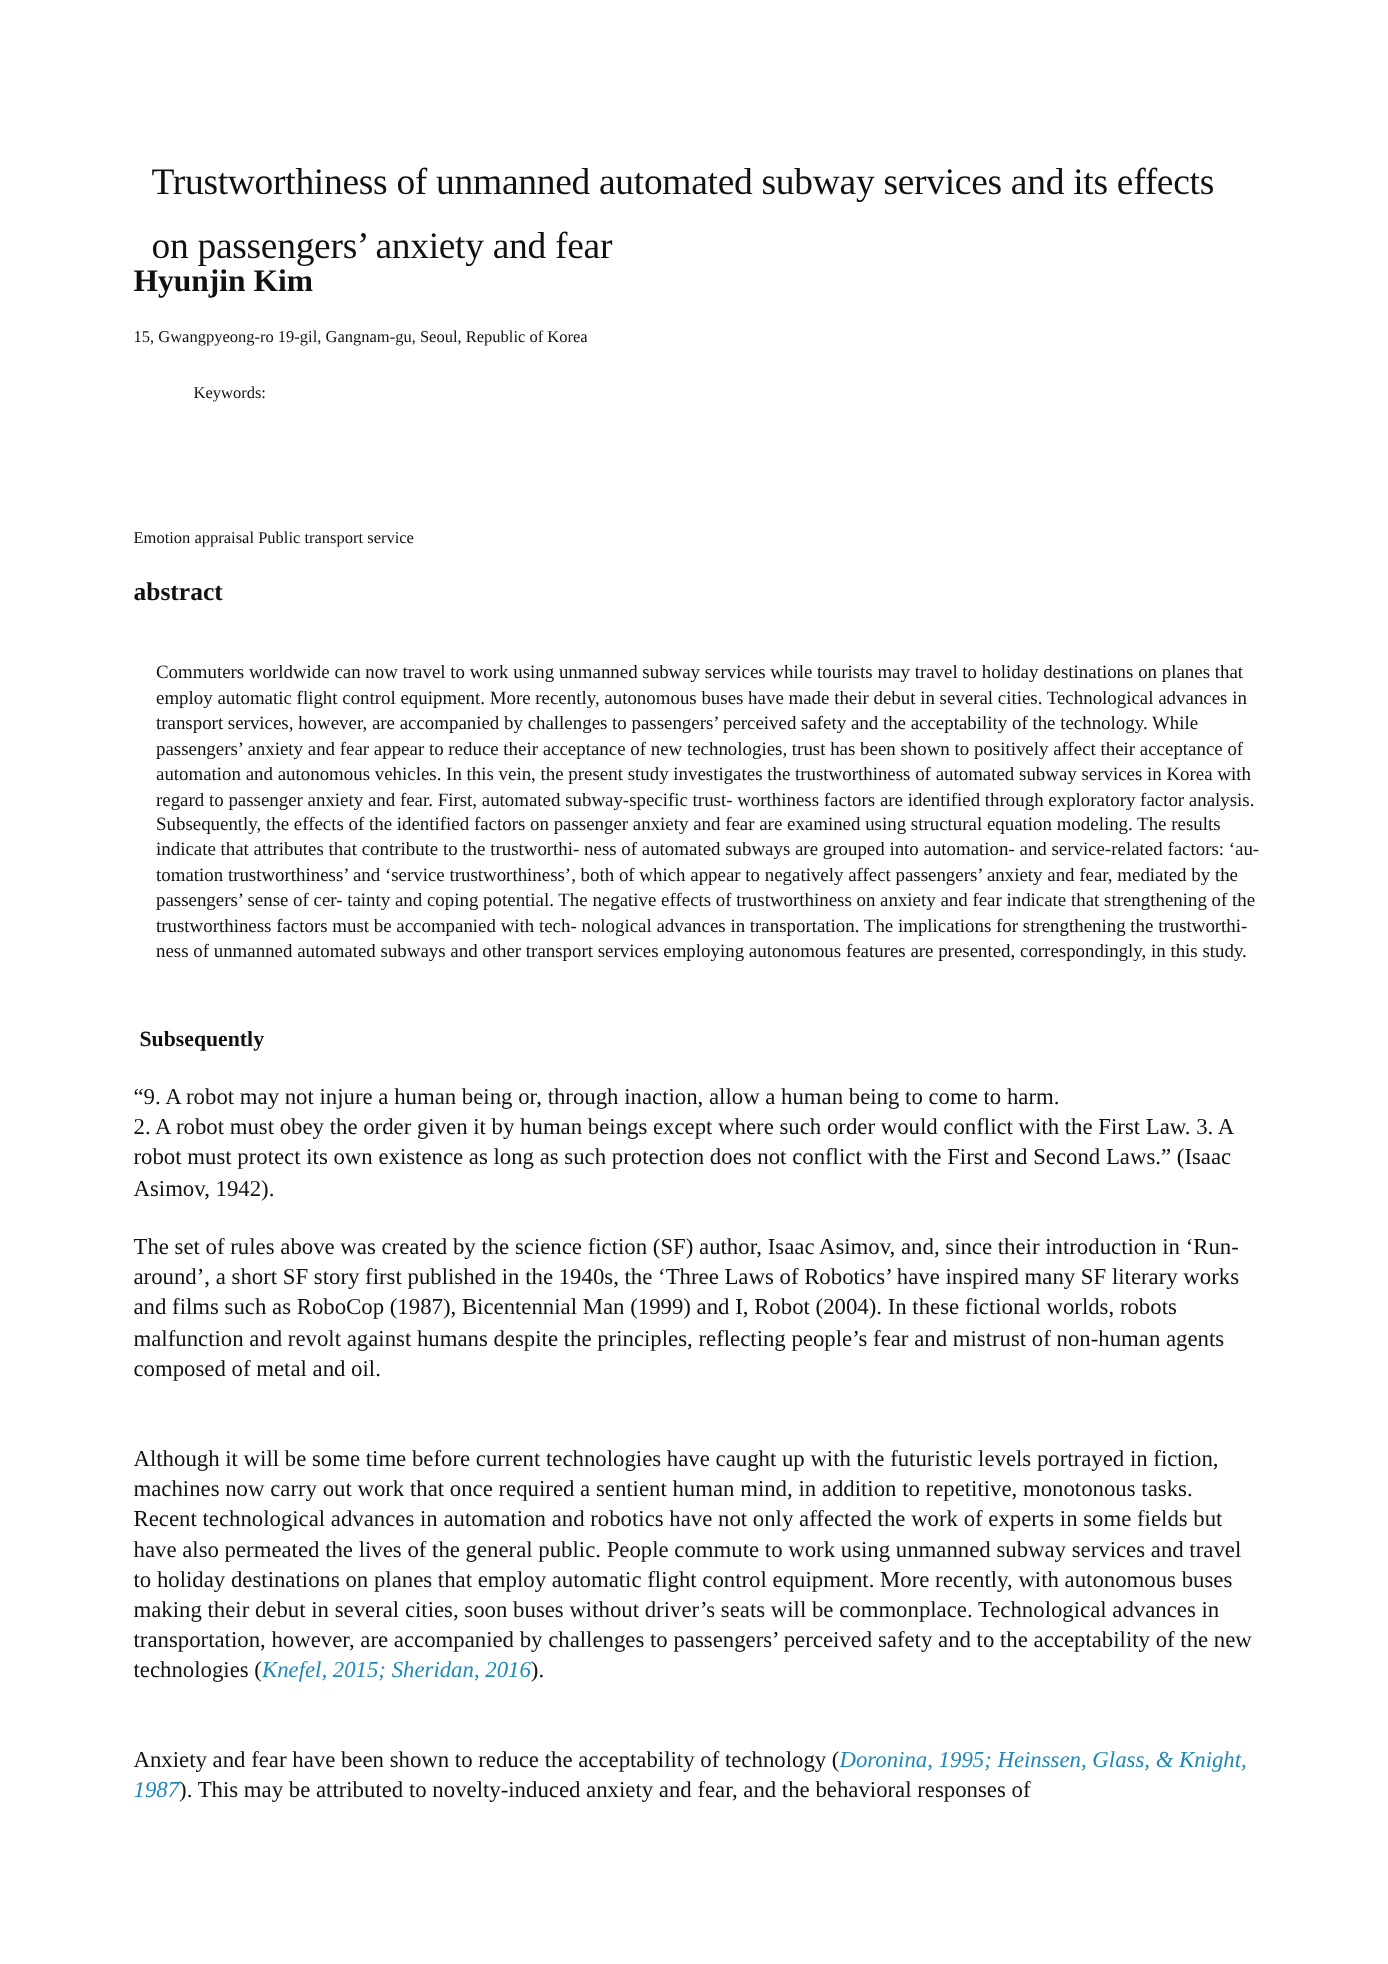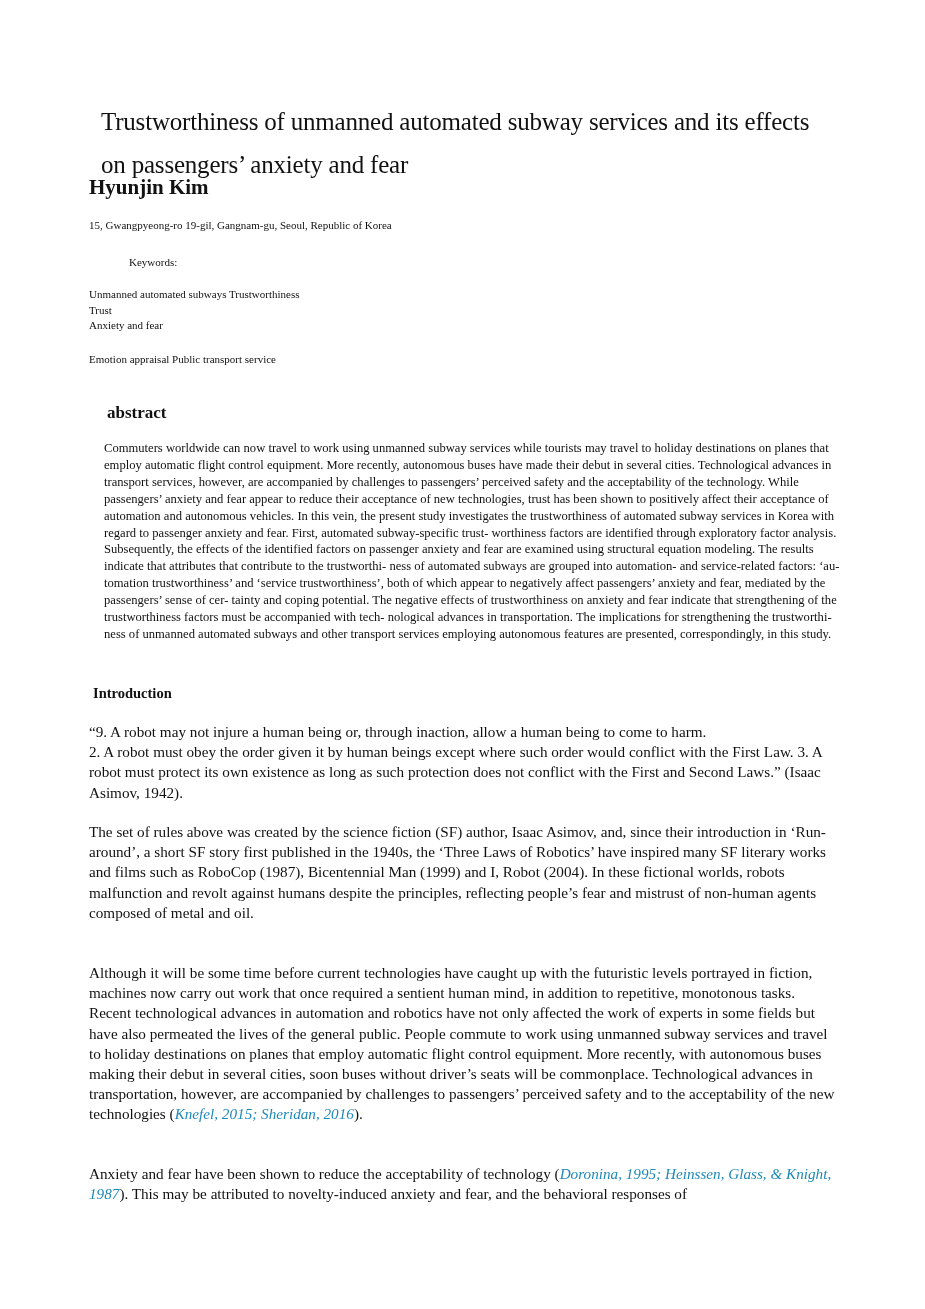--- a/index.html
+++ b/index.html
@@ -65,21 +65,21 @@
       left: 0;
       font-size: 11px;
       line-height: 14px;
     }
     .abstract-heading {
       position: absolute;
       top: 296px;
       left: 0;
       font-size: 17px;
       font-weight: bold;
-      margin: 18px;
+      margin: 0;
       line-height: 22px;
     }
     .abstract-body {
       position: absolute;
       top: 337px;
       left: 0;
       width: 752px;
       font-size: 12.6px;
       line-height: 16.9px;
       margin: 15px;
@@ -114,31 +114,26 @@
   </style>
 </head>
 <body>
 
 <div class="page">
   <h1 class="title">Trustworthiness of unmanned automated subway services and its effects on passengers’ anxiety and fear</h1>
   <h2 class="author">Hyunjin Kim</h2>
   <div class="affil">15, Gwangpyeong-ro 19-gil, Gangnam-gu, Seoul, Republic of Korea</div>
 
   <div class="kw-label">Keywords:</div>
-  <div class="kw-block1">
-    <div>Unmanned automated subways Trustworthiness</div>
-    <div>Trust</div>
-    <div>Anxiety and fear</div>
-  </div>
   <div class="kw-block2">Emotion appraisal Public transport service</div>
 
   <h3 class="abstract-heading">abstract</h3>
   <p class="abstract-body">Commuters worldwide can now travel to work using unmanned subway services while tourists may travel to holiday destinations on planes that employ automatic flight control equipment. More recently, autonomous buses have made their debut in several cities. Technological advances in transport services, however, are accompanied by challenges to passengers’ perceived safety and the acceptability of the technology. While passengers’ anxiety and fear appear to reduce their acceptance of new technologies, trust has been shown to positively affect their acceptance of automation and autonomous vehicles. In this vein, the present study investigates the trustworthiness of automated subway services in Korea with regard to passenger anxiety and fear. First, automated subway-specific trust- worthiness factors are identified through exploratory factor analysis. Subsequently, the effects of the identified factors on passenger anxiety and fear are examined using structural equation modeling. The results indicate that attributes that contribute to the trustworthi- ness of automated subways are grouped into automation- and service-related factors: ‘au- tomation trustworthiness’ and ‘service trustworthiness’, both of which appear to negatively affect passengers’ anxiety and fear, mediated by the passengers’ sense of cer- tainty and coping potential. The negative effects of trustworthiness on anxiety and fear indicate that strengthening of the trustworthiness factors must be accompanied with tech- nological advances in transportation. The implications for strengthening the trustworthi- ness of unmanned automated subways and other transport services employing autonomous features are presented, correspondingly, in this study.</p>
 
-  <h3 class="intro-heading">Introduction</h3>
+  <h3 class="intro-heading">Subsequently</h3>
 
   <p class="body-text quote">
     <span>“9. A robot may not injure a human being or, through inaction, allow a human being to come to harm.</span><br>
     <span>2. A robot must obey the order given it by human beings except where such order would conflict with the First Law. 3. A robot must protect its own existence as long as such protection does not conflict with the First and Second Laws.” (Isaac Asimov, 1942).</span>
   </p>
 
   <p class="body-text para1">The set of rules above was created by the science fiction (SF) author, Isaac Asimov, and, since their introduction in ‘Run- around’, a short SF story first published in the 1940s, the ‘Three Laws of Robotics’ have inspired many SF literary works and films such as RoboCop (1987), Bicentennial Man (1999) and I, Robot (2004). In these fictional worlds, robots malfunction and revolt against humans despite the principles, reflecting people’s fear and mistrust of non-human agents composed of metal and oil.</p>
 
   <p class="body-text para2"><span>Although it will be some time before current technologies have caught up with the futuristic levels portrayed in fiction, machines now carry out work that once required a sentient human mind, in addition to repetitive, monotonous tasks. Recent technological advances in automation and robotics have not only affected the work of experts in some fields but have also permeated the lives of the general public. People commute to work using unmanned subway services and travel to holiday destinations on planes that employ automatic flight control equipment. More recently, with autonomous buses making their debut in several cities, soon buses without driver’s seats will be commonplace. Technological advances in transportation, however, are accompanied by challenges to passengers’ perceived safety and to the acceptability of the new technologies (</span><a class="cite">Knefel, 2015; Sheridan, 2016</a><span>).</span></p>
 

